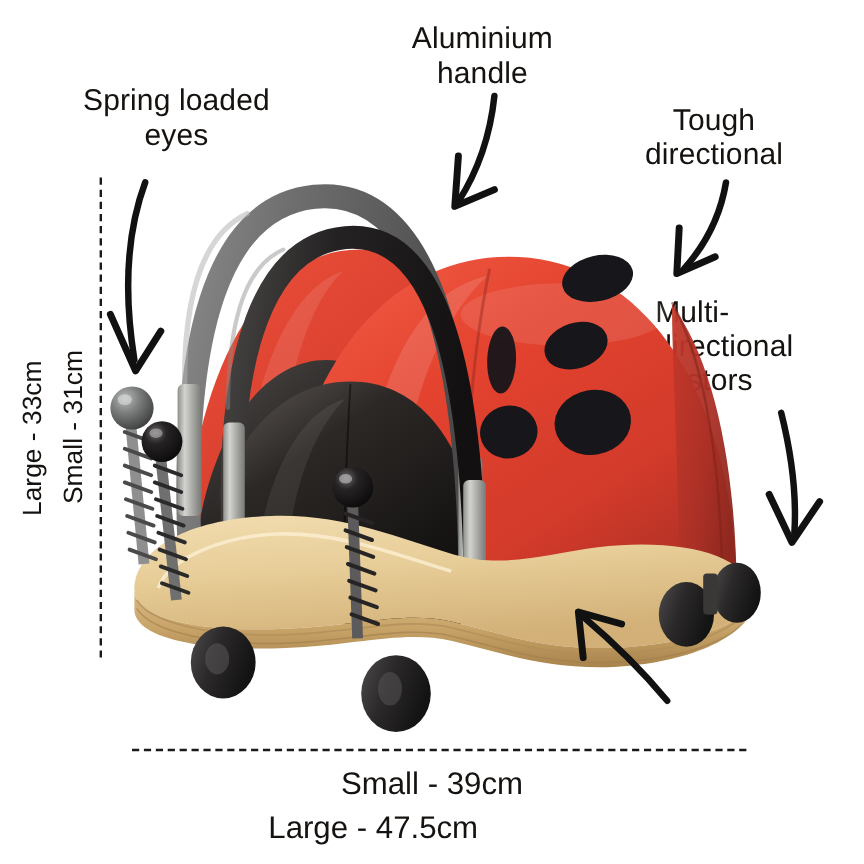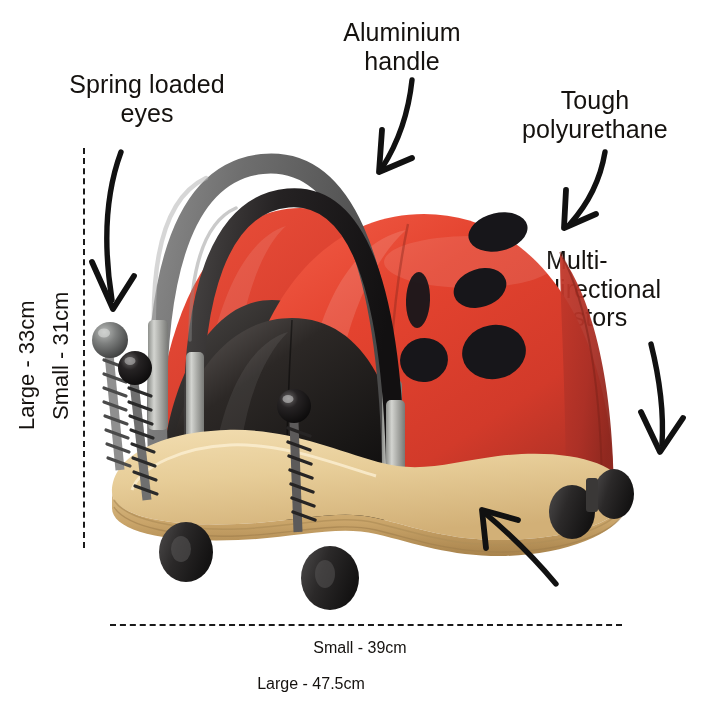--- a/index.html
+++ b/index.html
@@ -33,21 +33,21 @@
 
   #label-spring-eyes { left: 22px;  top: 70px;  width: 250px; }
   #label-handle      { left: 312px; top: 18px;  width: 180px; }
   #label-poly        { left: 470px; top: 86px;  width: 250px; }
   #label-castors     { left: 546px; top: 246px; width: 172px; }
   #label-wooden      { left: 448px; top: 578px; width: 240px; }
 
   .dim-txt {
     position: absolute;
     color: #15120f;
-    font-size: 16px;
+    font-size: 26px;
     line-height: 1.2;
     white-space: nowrap;
     user-select: none;
   }
   #dim-small-w { left: 0; top: 638px; width: 720px; text-align: center; }
   #dim-large-w { left: 0; top: 674px; width: 622px; text-align: center; }
 
   .dim-vert {
     position: absolute;
     color: #15120f;
@@ -322,21 +322,21 @@
   <div class="dash-v" id="rule-height"></div>
   <div class="dash-h" id="rule-width"></div>
 
   <div class="anno c" id="label-spring-eyes">Spring loaded
 eyes</div>
 
   <div class="anno c" id="label-handle">Aluminium
 handle</div>
 
   <div class="anno c" id="label-poly">Tough
-polyurethane</div>
+directional</div>
 
   <div class="anno l" id="label-castors">Multi-
 directional
 castors</div>
 
 
   <div class="dim-vert" id="dim-large-h">Large - 33cm</div>
 
   <div class="dim-vert" id="dim-small-h">Small - 31cm</div>
 

